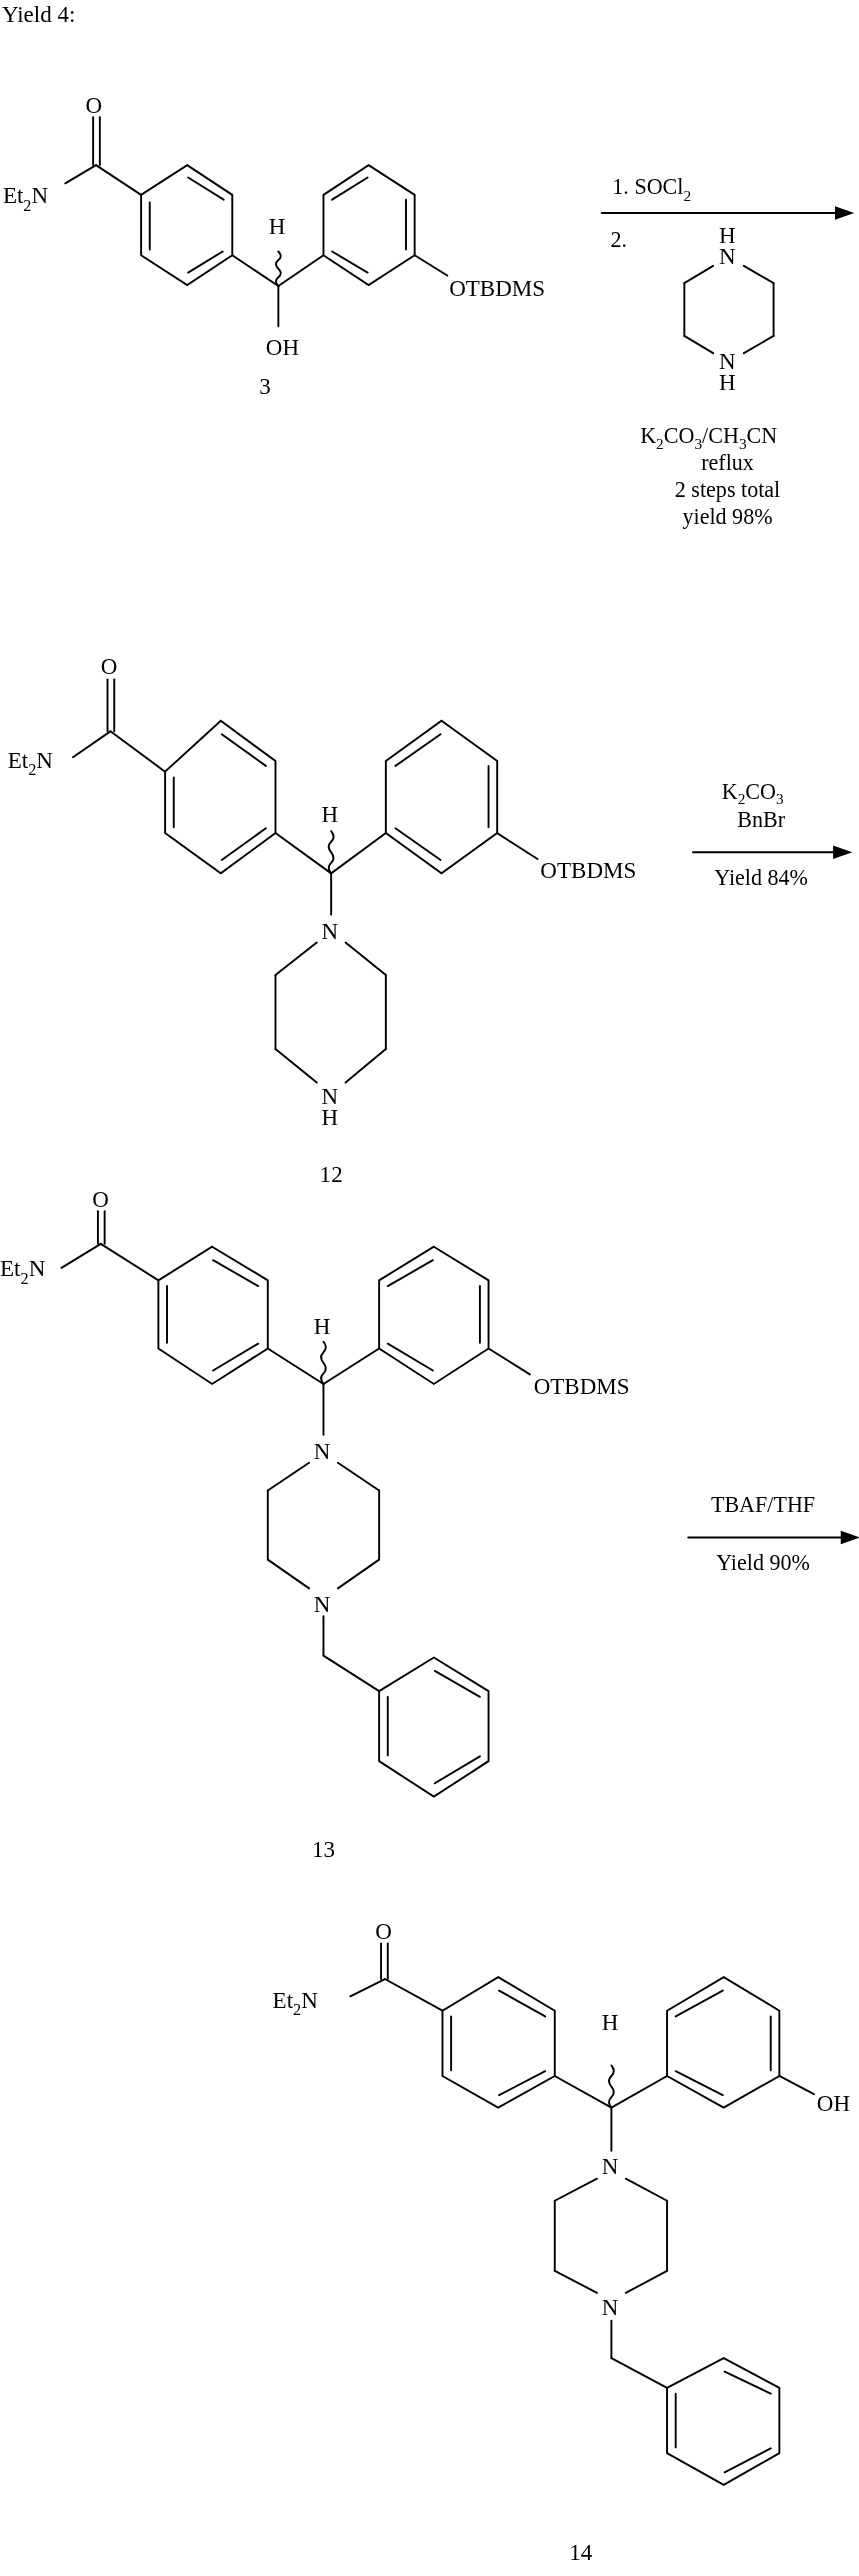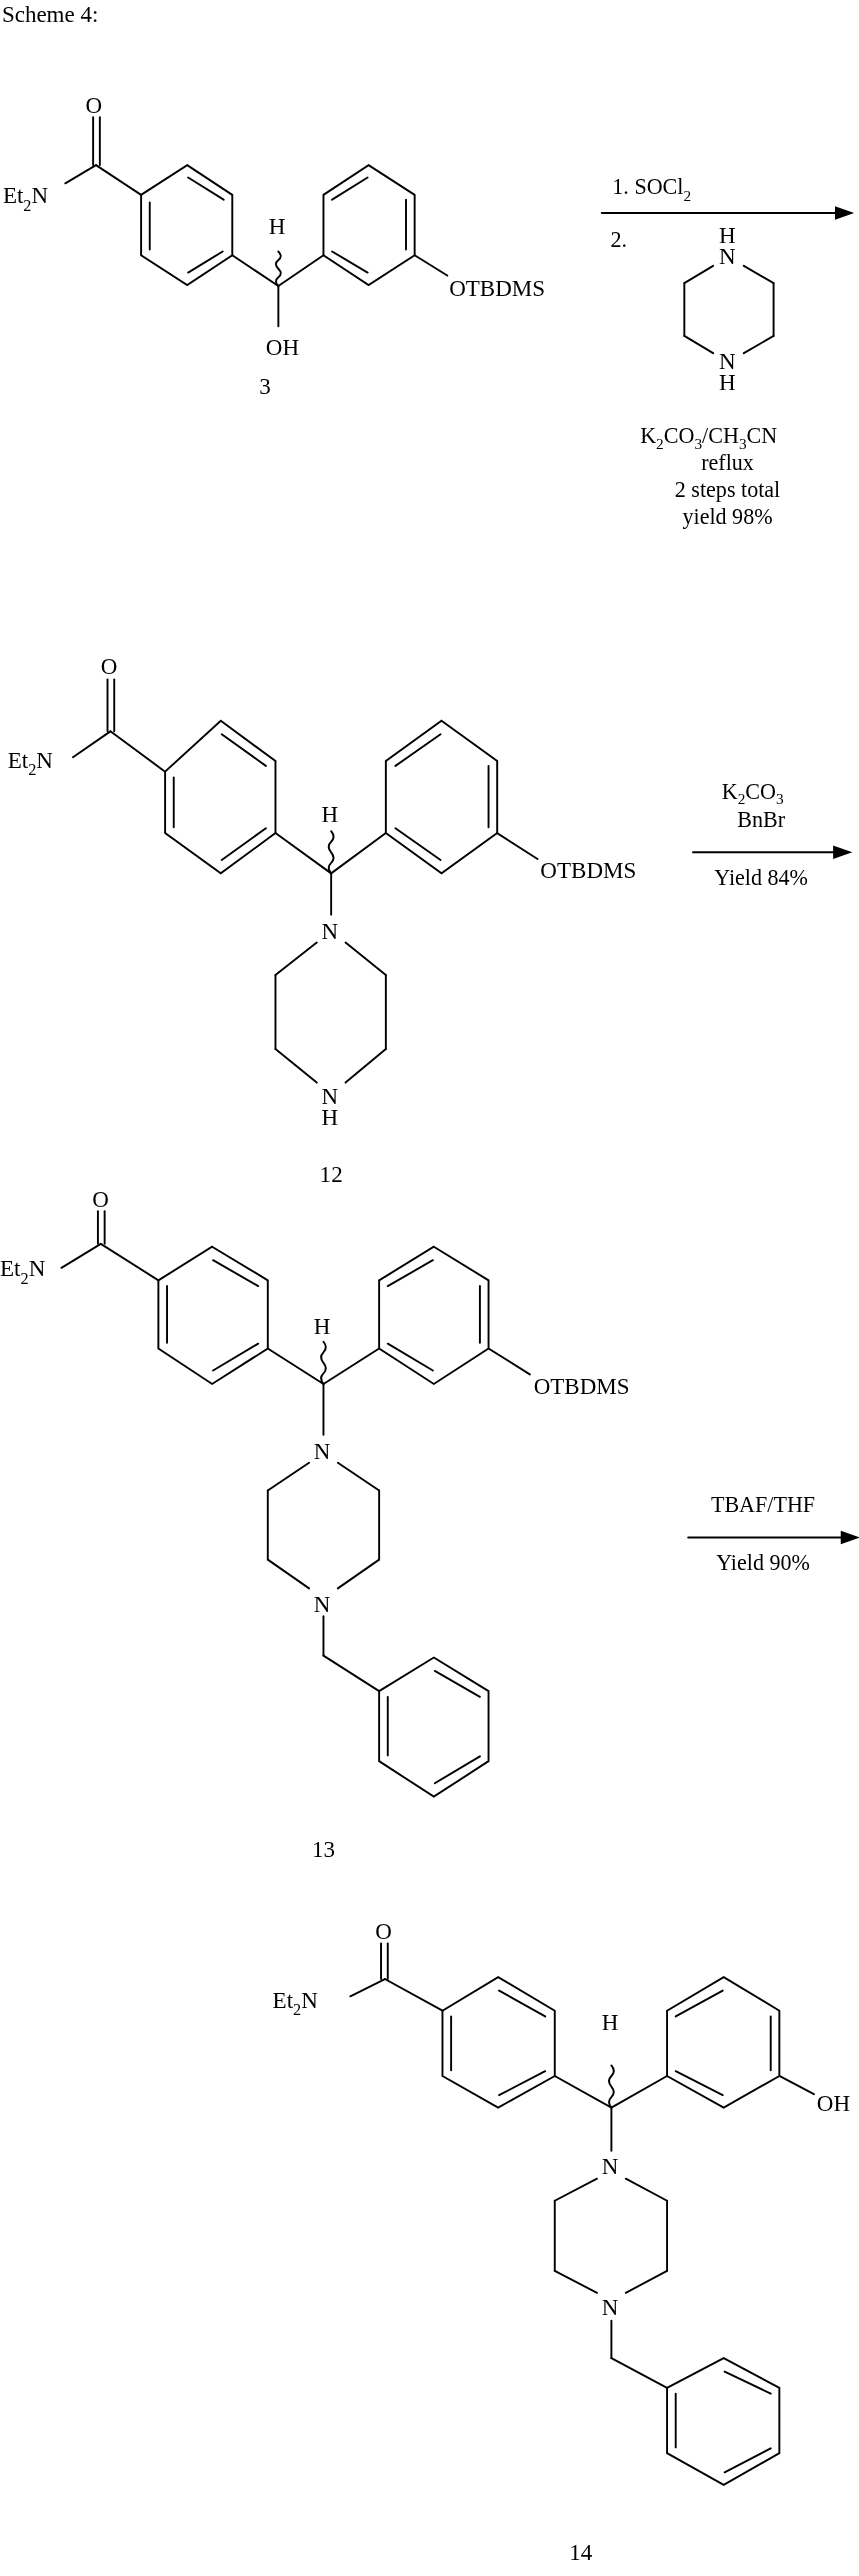--- a/index.html
+++ b/index.html
@@ -9,21 +9,21 @@
   svg#canvas { position: absolute; left: 0; top: 0; }
   svg text { font-family: "Liberation Serif", "DejaVu Serif", serif; fill: #000; }
   .bond { stroke: #000; stroke-width: 2; fill: none; stroke-linecap: round; }
   .lbl { font-size: 24px; }
   .cond { font-size: 23px; }
   .cmpd { font-size: 24px; }
 </style>
 </head>
 <body>
 
-<div id="scheme-title">Scheme 4:</div>
+<div id="scheme-title">Yield 4:</div>
 
 <svg id="canvas" width="860" height="2576" viewBox="0 0 896 2684" xmlns="http://www.w3.org/2000/svg">
 
   <g>
 
     <line class="bond" x1="97" y1="122" x2="97" y2="172"></line>
     <line class="bond" x1="104" y1="122" x2="104" y2="172"></line>
     <text class="lbl" x="89" y="118">O</text>
 
     <line class="bond" x1="100" y1="172" x2="68" y2="191"></line>

